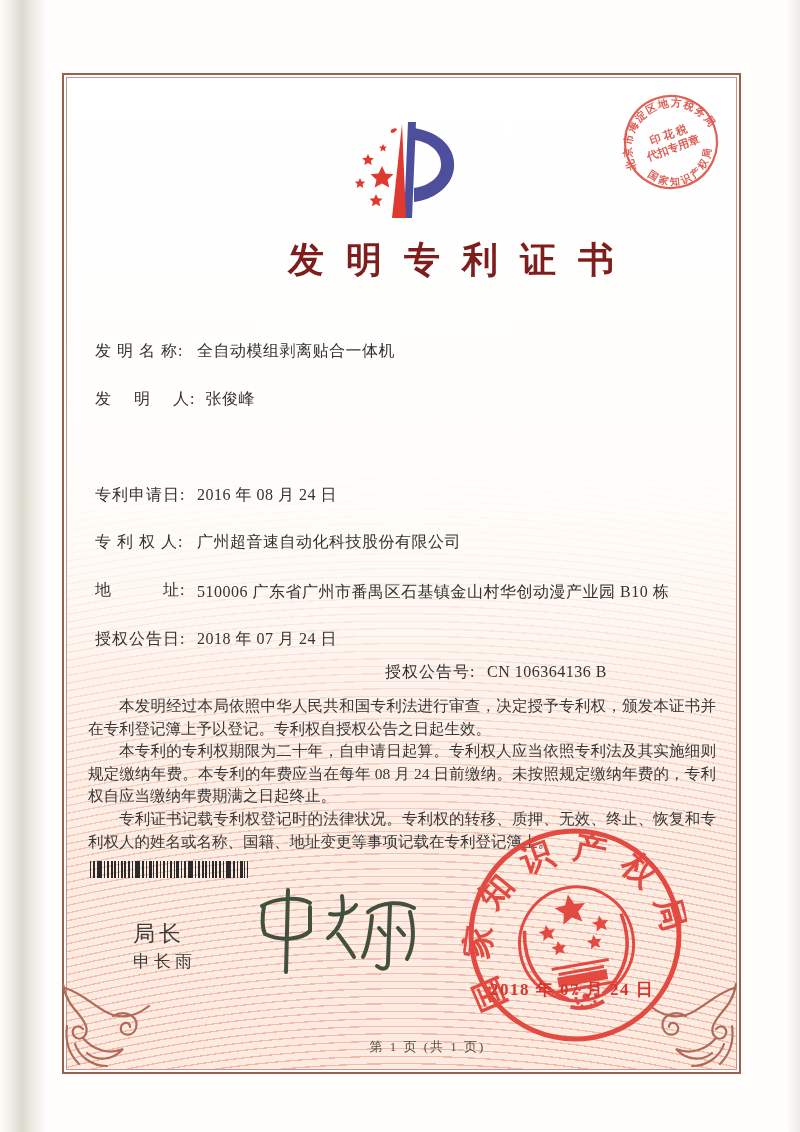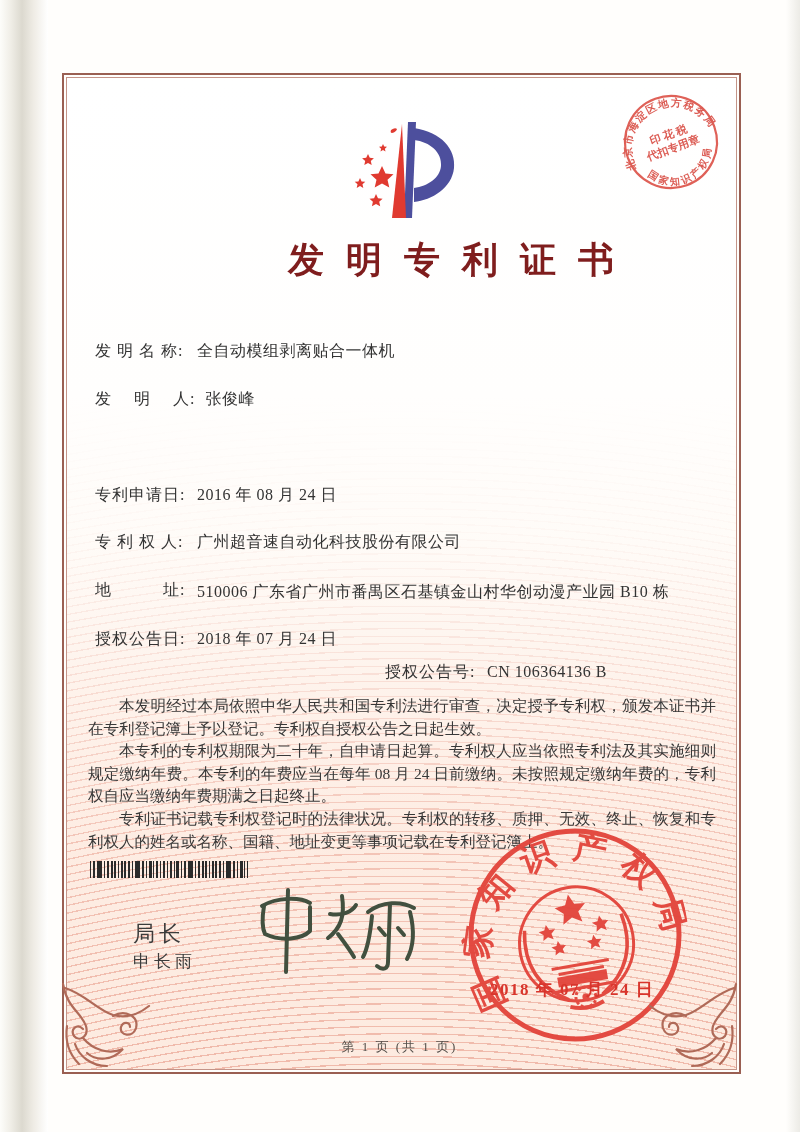--- a/index.html
+++ b/index.html
@@ -39,21 +39,21 @@
       repeating-linear-gradient(90deg,#2b2b2b 0 1.5px,rgba(0,0,0,0) 1.5px 3px,#2b2b2b 3px 5.5px,rgba(0,0,0,0) 5.5px 7px),
       repeating-linear-gradient(90deg,rgba(0,0,0,0) 0 8px,#2b2b2b 8px 10px,rgba(0,0,0,0) 10px 13px);}
   .director-title{position:absolute;left:133px;top:919px;font-size:22px;letter-spacing:4px;color:#3c3c3c;}
   .director-name{position:absolute;left:133px;top:950px;font-size:17px;letter-spacing:4px;color:#3c3c3c;}
   .signature{position:absolute;left:222px;top:882px;}
   .tax-stamp{position:absolute;left:615px;top:86px;transform:rotate(-20deg);opacity:0.92;}
   .grant-seal{position:absolute;left:462px;top:822px;transform:rotate(-10deg);opacity:0.95;}
   .seal-date{position:absolute;left:490px;top:978px;font-size:17px;color:#d8352c;
     letter-spacing:1.5px;font-weight:600;white-space:nowrap;}
   .footer{position:absolute;left:62px;top:1038px;width:675px;text-align:center;
-    font-size:13px;letter-spacing:2px;color:#55504b;}
+    font-size:13px;letter-spacing:2px;color:#55504b;padding-left:28px;}
   .ornament{position:absolute;}
   .ornament.left{left:55px;top:982px;}
   .ornament.right{left:648px;top:982px;transform:scaleX(-1);}
 </style>
 </head>
 <body>
 
 <div class="scan-edge-left"></div>
 <div class="scan-edge-right"></div>
 

